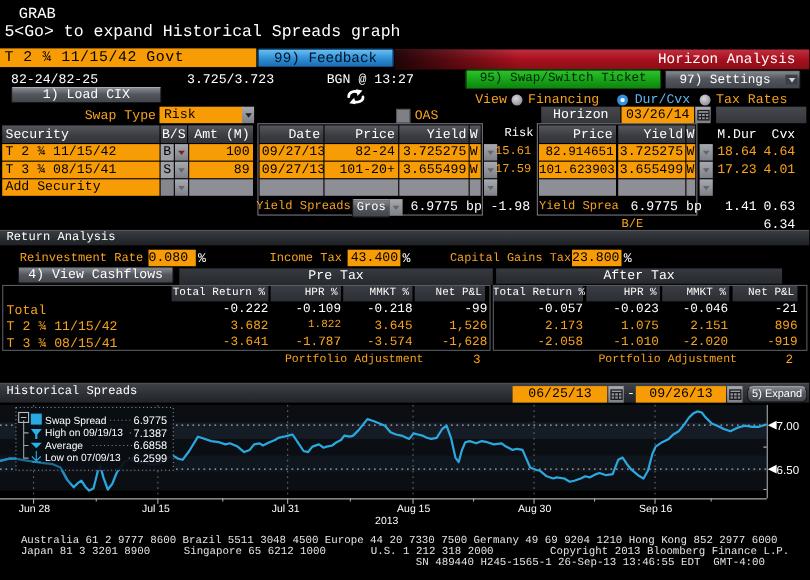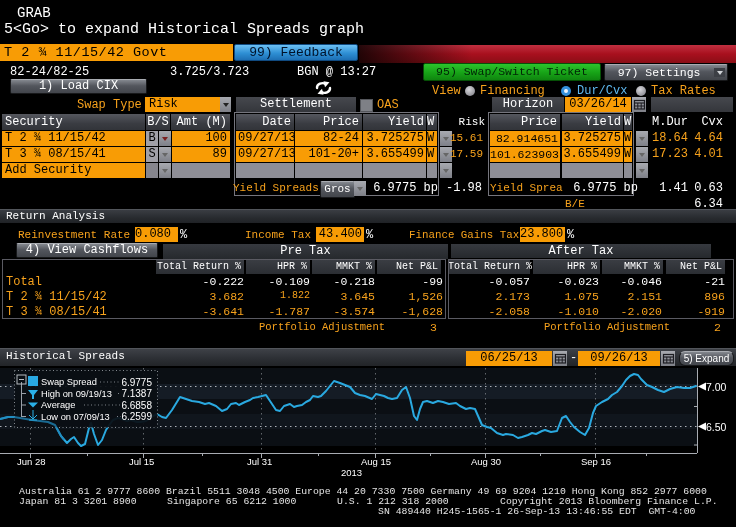--- a/index.html
+++ b/index.html
@@ -17,20 +17,21 @@
 .c{text-align:center;}
 .hdr2{background:linear-gradient(#3a3d43,#2b2e33);font-size:10px;height:14px;line-height:14px;color:#fff;padding-right:3px;box-sizing:border-box;}
 </style></head><body>
 <div id="app">
 
 <div class="a" style="left:17px;top:5px;font-size:14px;">GRAB</div>
 <div class="a" style="left:4px;top:21px;font-size:15px;">5&lt;Go&gt; to expand Historical Spreads graph</div>
 
 <div class="a obox" style="left:0;top:44px;width:233px;height:17px;font-size:13.5px;letter-spacing:0.5px;line-height:17px;padding-left:4px;box-sizing:border-box;">T 2 ¾ 11/15/42 Govt</div>
 <div class="a" style="left:359px;top:45px;width:377px;height:18px;background:linear-gradient(90deg,rgba(10,2,2,0.85),rgba(10,2,2,0) 30%),linear-gradient(#c03040,#a8101e 50%,#8a0e16);"></div>
+<div class="a" style="right:13px;top:46px;font-size:13px;color:#fff;">Horizon Analysis</div>
 <div class="a" style="left:234px;top:44px;width:124px;height:17px;background:linear-gradient(#6cc0f4,#2e8fd4 55%,#1d6fb4);border:1px solid #104a80;border-radius:2px;box-sizing:border-box;text-align:center;font-size:13px;line-height:15px;color:#00122a;">99) Feedback</div>
 
 <div class="a" style="left:10px;top:65px;font-size:12px;">82-24/82-25</div>
 <div class="a" style="left:170px;top:65px;font-size:12px;">3.725/3.723</div>
 <div class="a" style="left:297px;top:65px;font-size:12px;">BGN @ 13:27</div>
 <div class="a" style="left:423px;top:63px;width:178px;height:18px;background:linear-gradient(#2cc42c,#17a317 55%,#0f850f);border:1px solid #065006;border-radius:2px;box-sizing:border-box;text-align:center;font-size:11.5px;line-height:16px;color:#002406;">95) Swap/Switch Ticket</div>
 <div class="a gbtn" style="left:604px;top:64px;width:124px;height:17px;font-size:11.5px;line-height:15px;box-sizing:border-box;">97) Settings&nbsp;&nbsp;</div>
 <div class="a" style="left:714px;top:68px;width:11px;height:9px;background:#3c3f45;display:flex;align-items:center;justify-content:center;"><div class="tri" style="border-top-color:#cfd2d6;"></div></div>
 
 <div class="a gbtn" style="left:10px;top:79px;width:137px;height:15px;font-size:12px;line-height:13px;box-sizing:border-box;">1) Load CIX</div>
@@ -44,21 +45,20 @@
 <div class="a" style="left:465px;top:86px;width:10px;height:10px;border-radius:50%;background:radial-gradient(circle at 40% 35%,#d8d8dc,#77777f);"></div>
 <div class="a or" style="left:480px;top:84px;font-size:12px;">Financing</div>
 <div class="a" style="left:561px;top:86px;width:10px;height:10px;border-radius:50%;background:#3490dc;box-sizing:border-box;display:flex;align-items:center;justify-content:center;"><div style="width:4px;height:4px;border-radius:50%;background:#eef4fa;"></div></div>
 <div class="a" style="left:577px;top:84px;font-size:12px;color:#5fb8f0;">Dur/Cvx</div>
 <div class="a" style="left:636px;top:86px;width:10px;height:10px;border-radius:50%;background:radial-gradient(circle at 40% 35%,#d8d8dc,#77777f);"></div>
 <div class="a or" style="left:651px;top:84px;font-size:12px;">Tax Rates</div>
 
 <div class="a or" style="left:77px;top:98px;font-size:12px;">Swap Type</div>
 <div class="a obox" style="left:145px;top:97px;width:76px;height:15px;font-size:12px;line-height:15px;padding-left:4px;box-sizing:border-box;">Risk</div>
 <div class="a drop" style="left:220px;top:97px;width:11px;height:15px;"><div class="tri"></div></div>
-<div class="a c" style="left:236px;top:97px;width:120px;height:15px;font-size:12px;line-height:15px;background:linear-gradient(#46484e,#34363b);color:#fff;">Settlement</div>
 <div class="a" style="left:360px;top:99px;width:11px;height:11px;background:#7e8086;border:1px solid #55575c;"></div>
 <div class="a or" style="left:377px;top:98px;font-size:12px;">OAS</div>
 <div class="a c" style="left:492px;top:97px;width:72px;height:15px;font-size:12px;line-height:15px;background:linear-gradient(#46484e,#34363b);color:#fff;">Horizon</div>
 <div class="a obox c" style="left:565px;top:97px;width:66px;height:15px;font-size:12px;line-height:15px;">03/26/14</div>
 <div class="a drop" style="left:632px;top:97px;width:14px;height:15px;"><svg width="13" height="13" viewBox="0 0 13 13">
         <rect x="1.5" y="2.5" width="10" height="8.5" fill="none" stroke="#1d1d22" stroke-width="1.2"></rect>
         <line x1="1.5" y1="5" x2="11.5" y2="5" stroke="#1d1d22" stroke-width="1.2"></line>
         <line x1="4.8" y1="5" x2="4.8" y2="11" stroke="#1d1d22"></line>
         <line x1="8.2" y1="5" x2="8.2" y2="11" stroke="#1d1d22"></line>
         <line x1="1.5" y1="8" x2="11.5" y2="8" stroke="#1d1d22"></line>
@@ -151,21 +151,21 @@
 <div class="a r" style="left:692px;top:197px;width:31px;font-size:12px;">6.34</div>
 
 <div class="a" style="left:0;top:209px;width:736px;height:14px;background:linear-gradient(#3a3d43,#282b2f 60%,#202226);border-top:1px solid #52555b;box-sizing:border-box;"></div>
 <div class="a" style="left:6px;top:210px;font-size:11px;">Return Analysis</div>
 <div class="a or" style="left:18px;top:229px;font-size:11px;">Reinvestment Rate</div>
 <div class="a obox r" style="left:135px;top:227px;width:43px;height:15px;font-size:12px;line-height:15px;padding-right:14px;box-sizing:border-box;">0.080</div>
 <div class="a" style="left:180px;top:228px;font-size:12px;">%</div>
 <div class="a or" style="left:245px;top:229px;font-size:11px;">Income Tax</div>
 <div class="a obox r" style="left:316px;top:227px;width:48px;height:15px;font-size:12px;line-height:15px;padding-right:2px;box-sizing:border-box;">43.400</div>
 <div class="a" style="left:366px;top:228px;font-size:12px;">%</div>
-<div class="a or" style="left:409px;top:229px;font-size:10.8px;">Finance Gains Tax</div>
+<div class="a or" style="left:409px;top:229px;font-size:10.8px;">Capital Gains Tax</div>
 <div class="a obox r" style="left:520px;top:227px;width:45px;height:15px;font-size:12px;line-height:15px;padding-right:2px;box-sizing:border-box;">23.800</div>
 <div class="a" style="left:567px;top:228px;font-size:12px;">%</div>
 
 <div class="a gbtn" style="left:16px;top:243px;width:142px;height:15px;font-size:12px;line-height:13px;box-sizing:border-box;">4) View Cashflows</div>
 <div class="a" style="left:163px;top:244px;width:285px;height:15px;background:linear-gradient(#36393f,#26292d);text-align:center;font-size:12px;line-height:15px;">Pre Tax</div>
 <div class="a" style="left:451px;top:244px;width:260px;height:14px;background:linear-gradient(#36393f,#26292d);text-align:center;font-size:12px;line-height:15px;">After Tax</div>
 
 <div class="a hdr2 r" style="left:156px;top:260px;width:88px;">Total Return %</div>
 <div class="a hdr2 r" style="left:246px;top:260px;width:64px;">HPR %</div>
 <div class="a hdr2 r" style="left:312px;top:260px;width:63px;">MMKT %</div>

